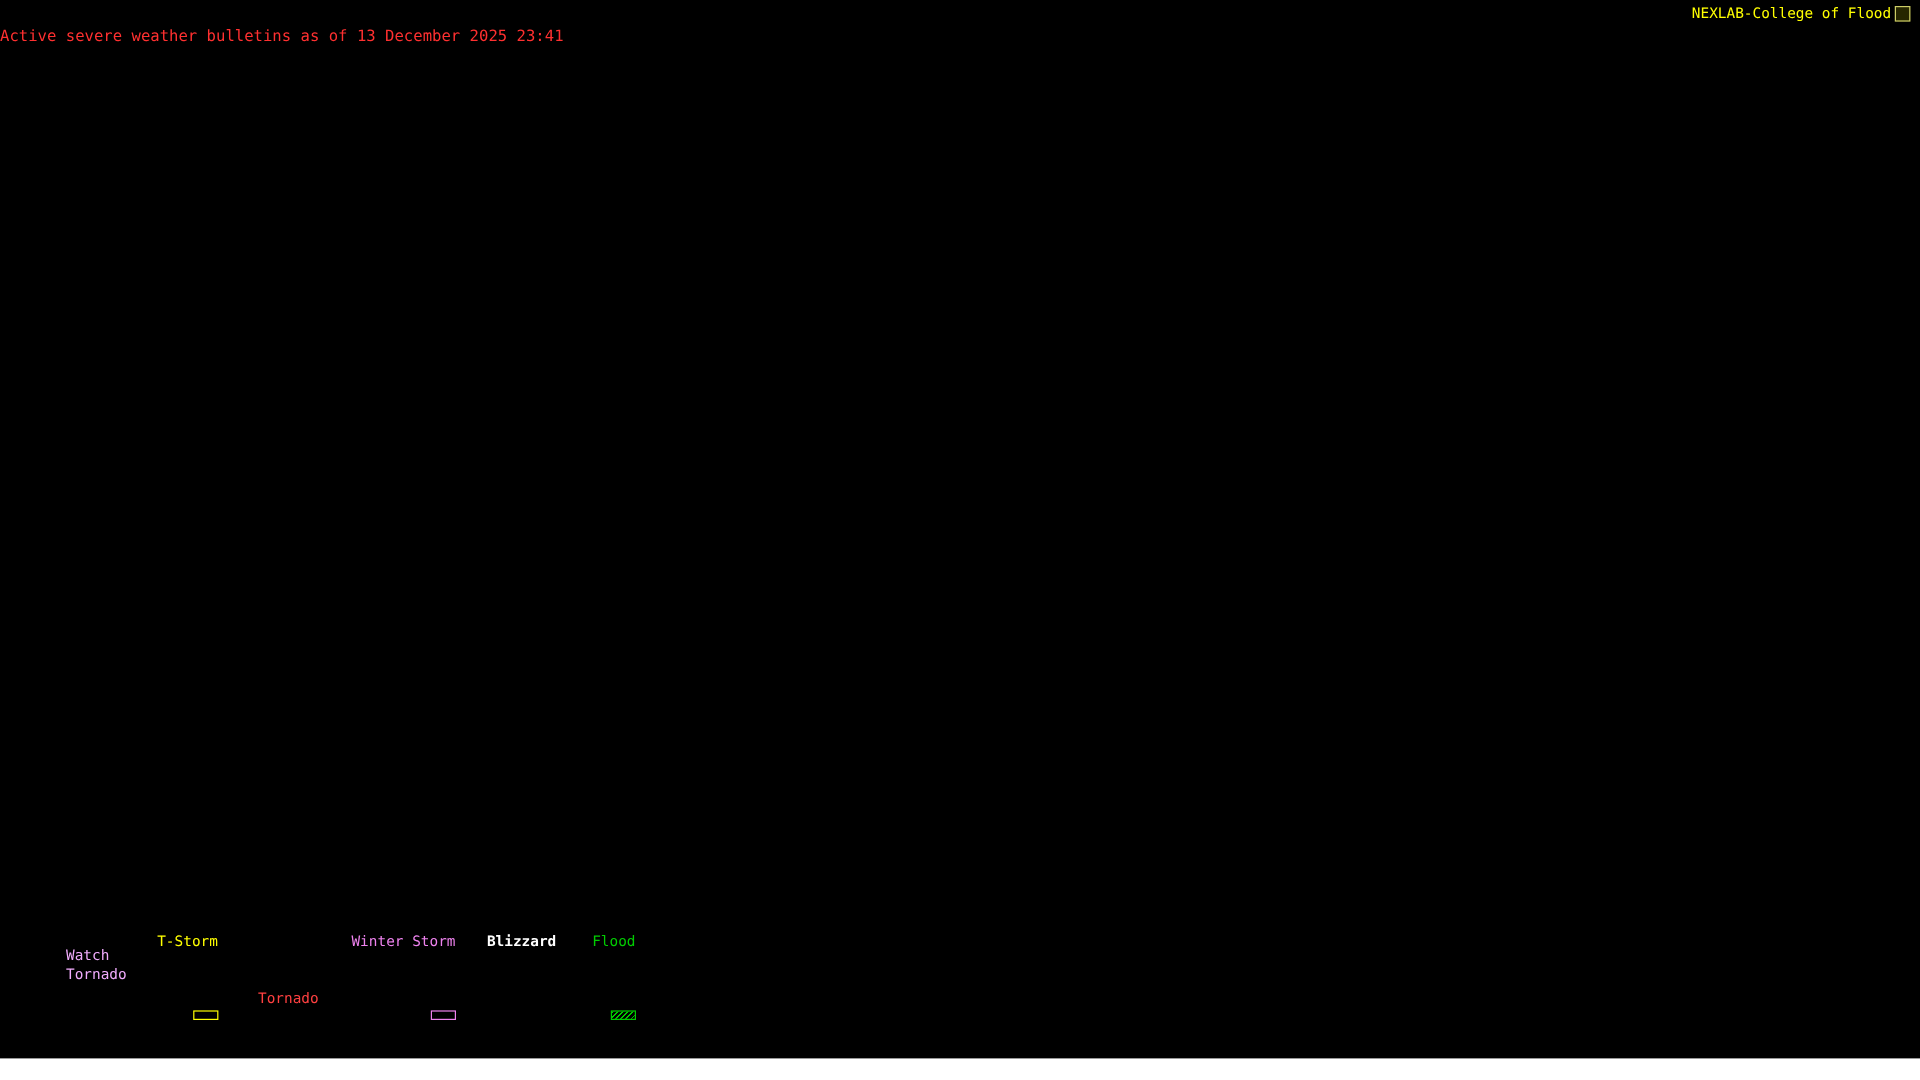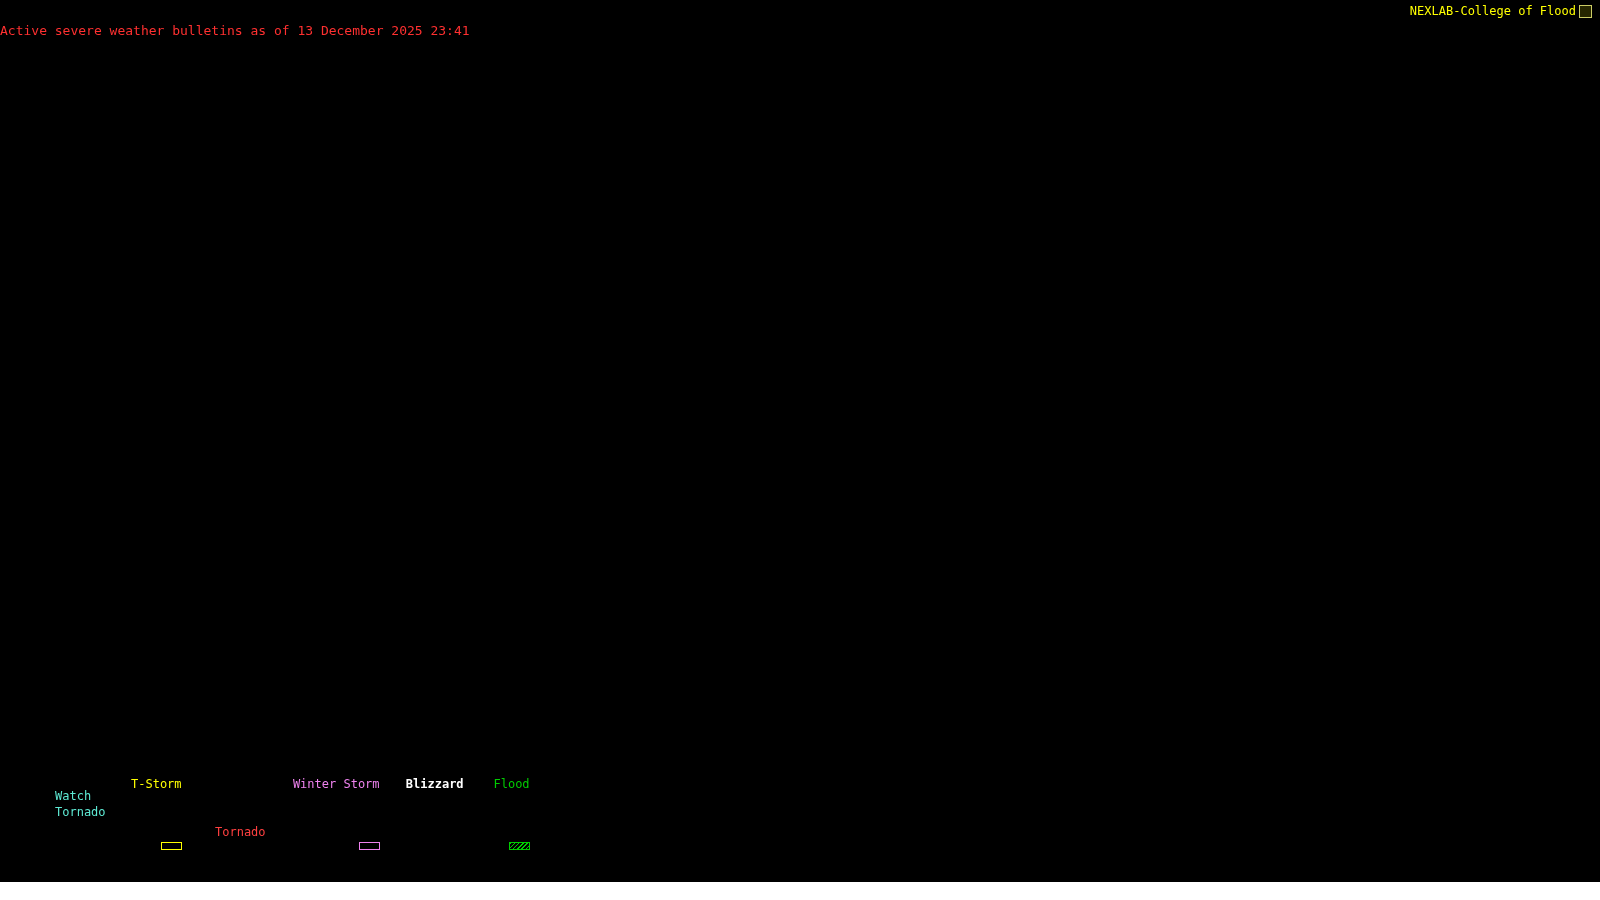--- a/index.html
+++ b/index.html
@@ -60,21 +60,21 @@
 <div id="screen">
 
   <div id="map"></div>
 
   <div class="title" style="--title-c: #ff3030;">Active severe weather bulletins as of 13 December 2025 23:41</div>
 
   <div class="brand" style="--brand-c: #ffff00;">NEXLAB-College of Flood</div>
   <span class="brand-icon"></span>
 
   <div class="legend">
-    <div class="legend-rowlabels" style="color: #5eead4;">
+    <div class="legend-rowlabels" style="color: #f0abfc;">
       <span>Watch</span>
       <span>Tornado</span>
     </div>
 
     <div class="legend-col" style="width: 62px; --c: #ffff00;">
       <span class="hdr">T-Storm</span>
       <span class="cell">
           <span class="swatch outline"></span>
         </span>
       <span class="cell">

